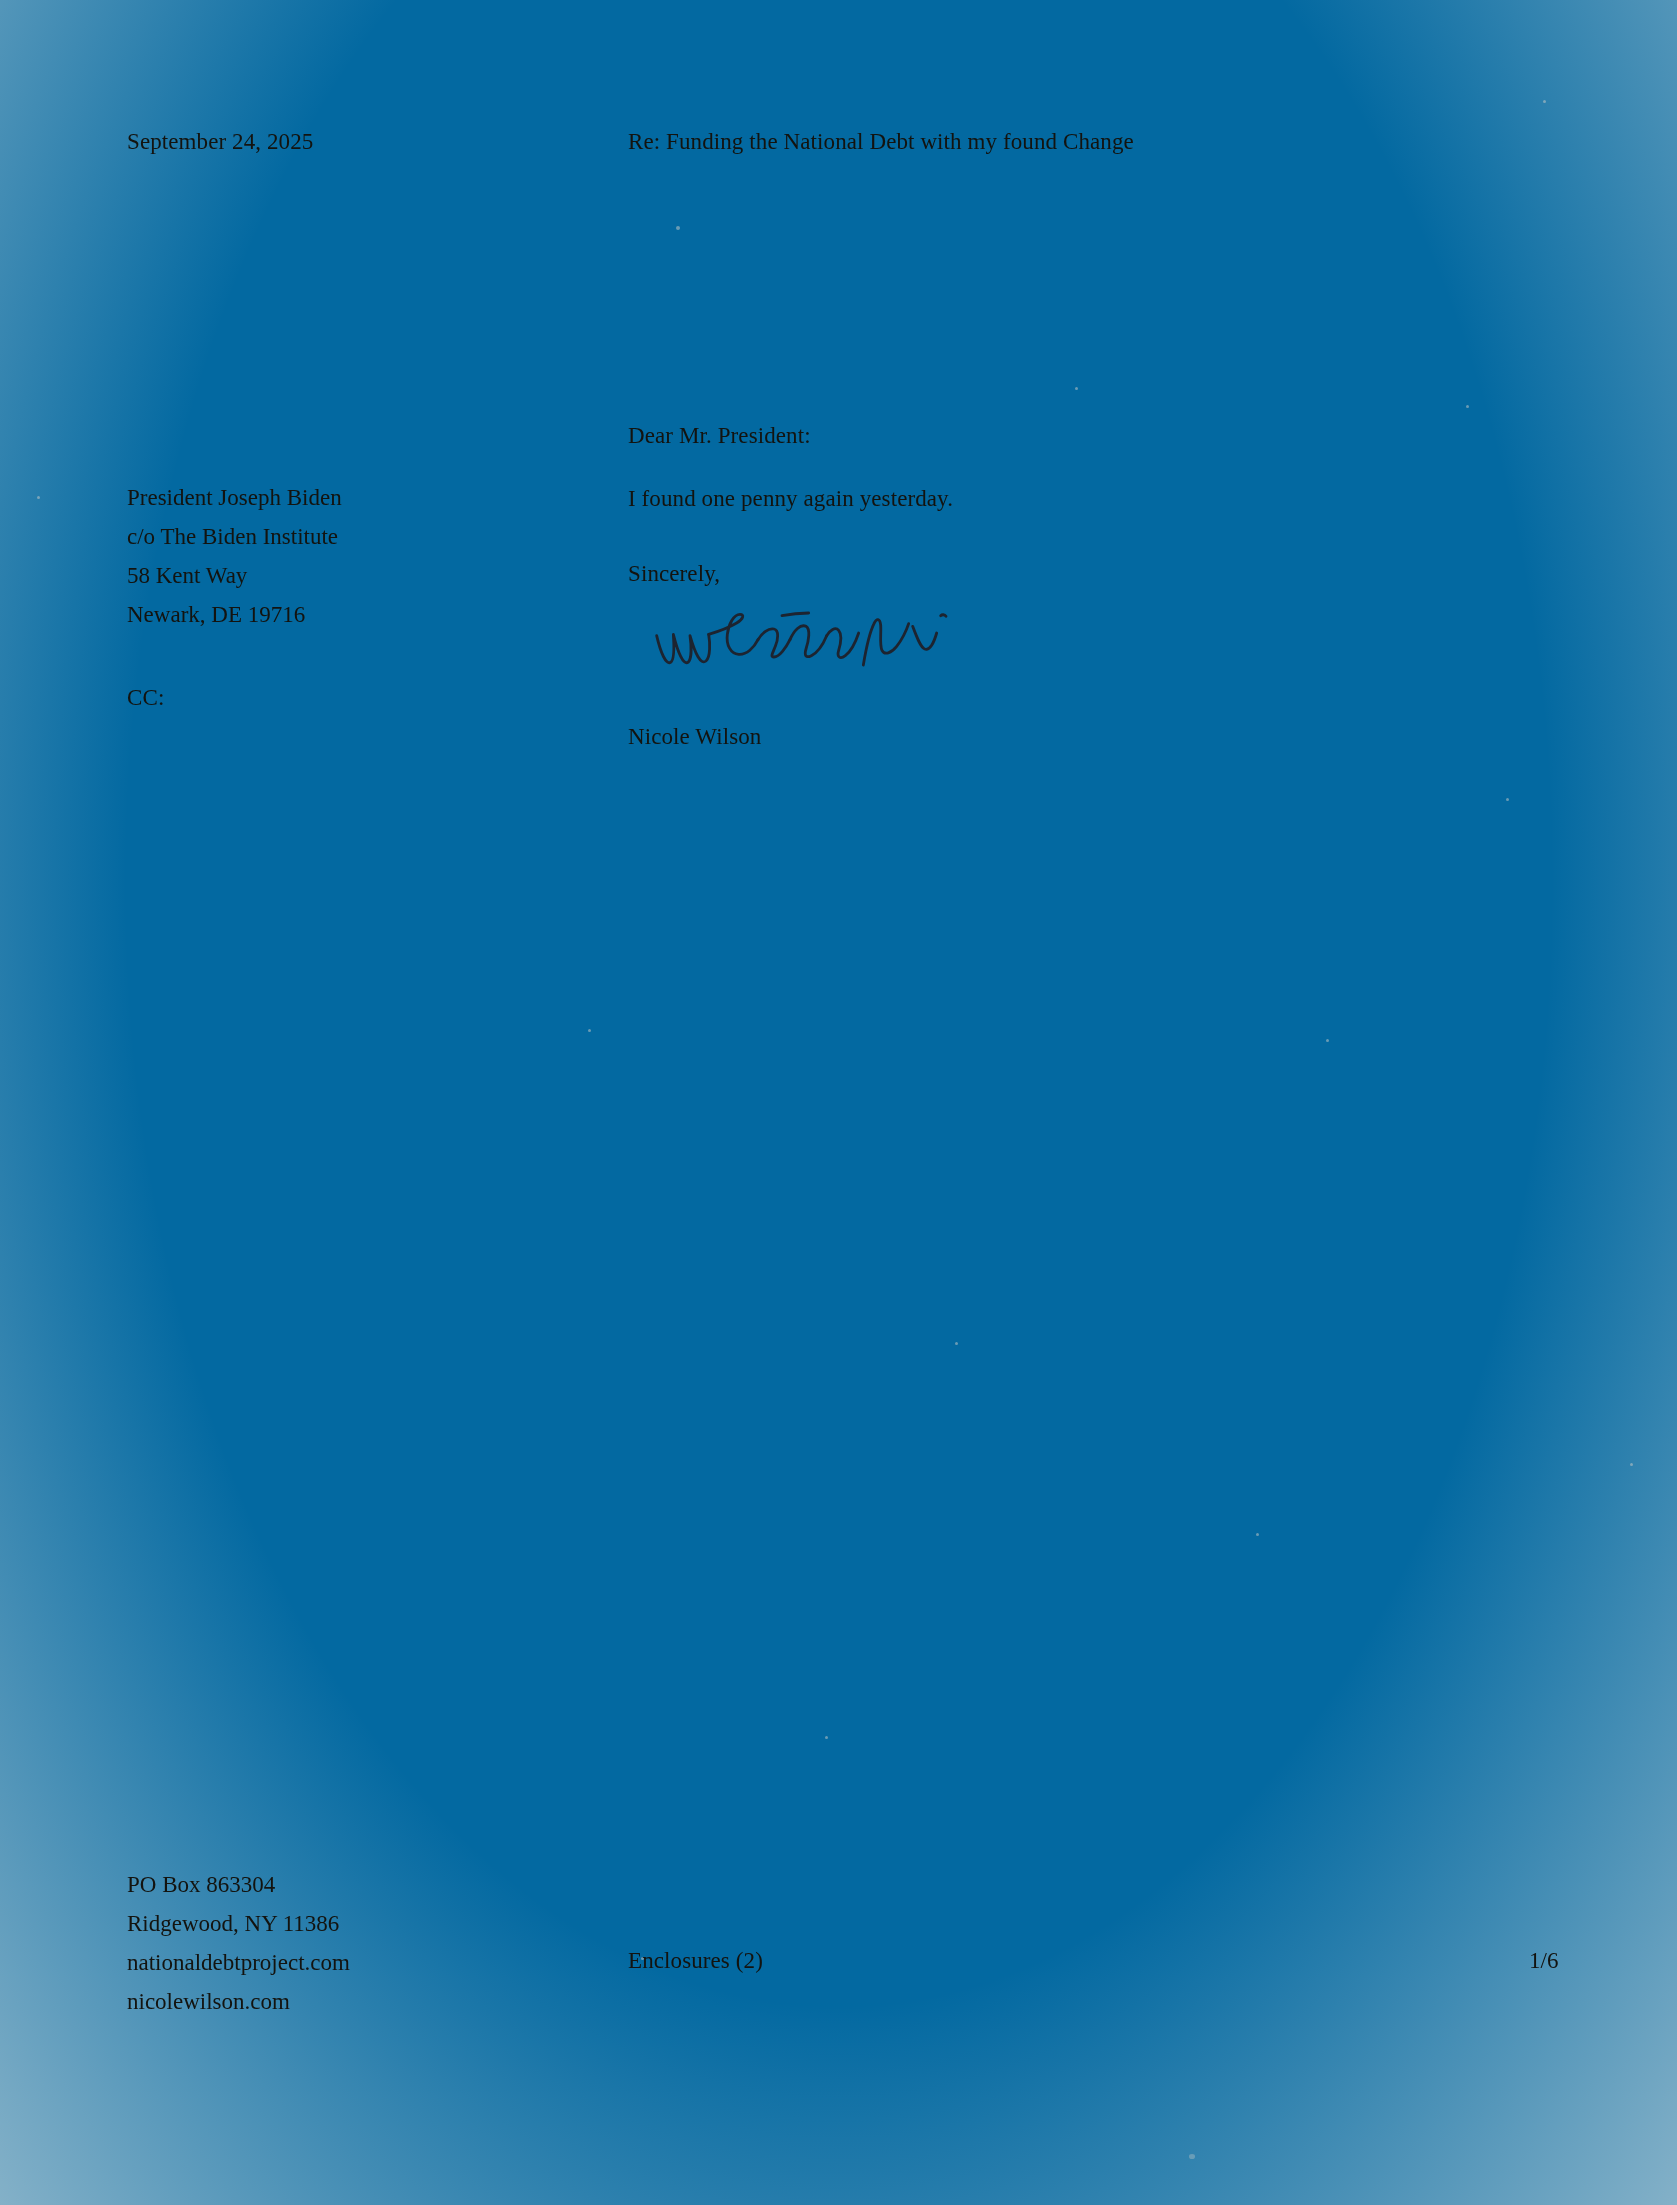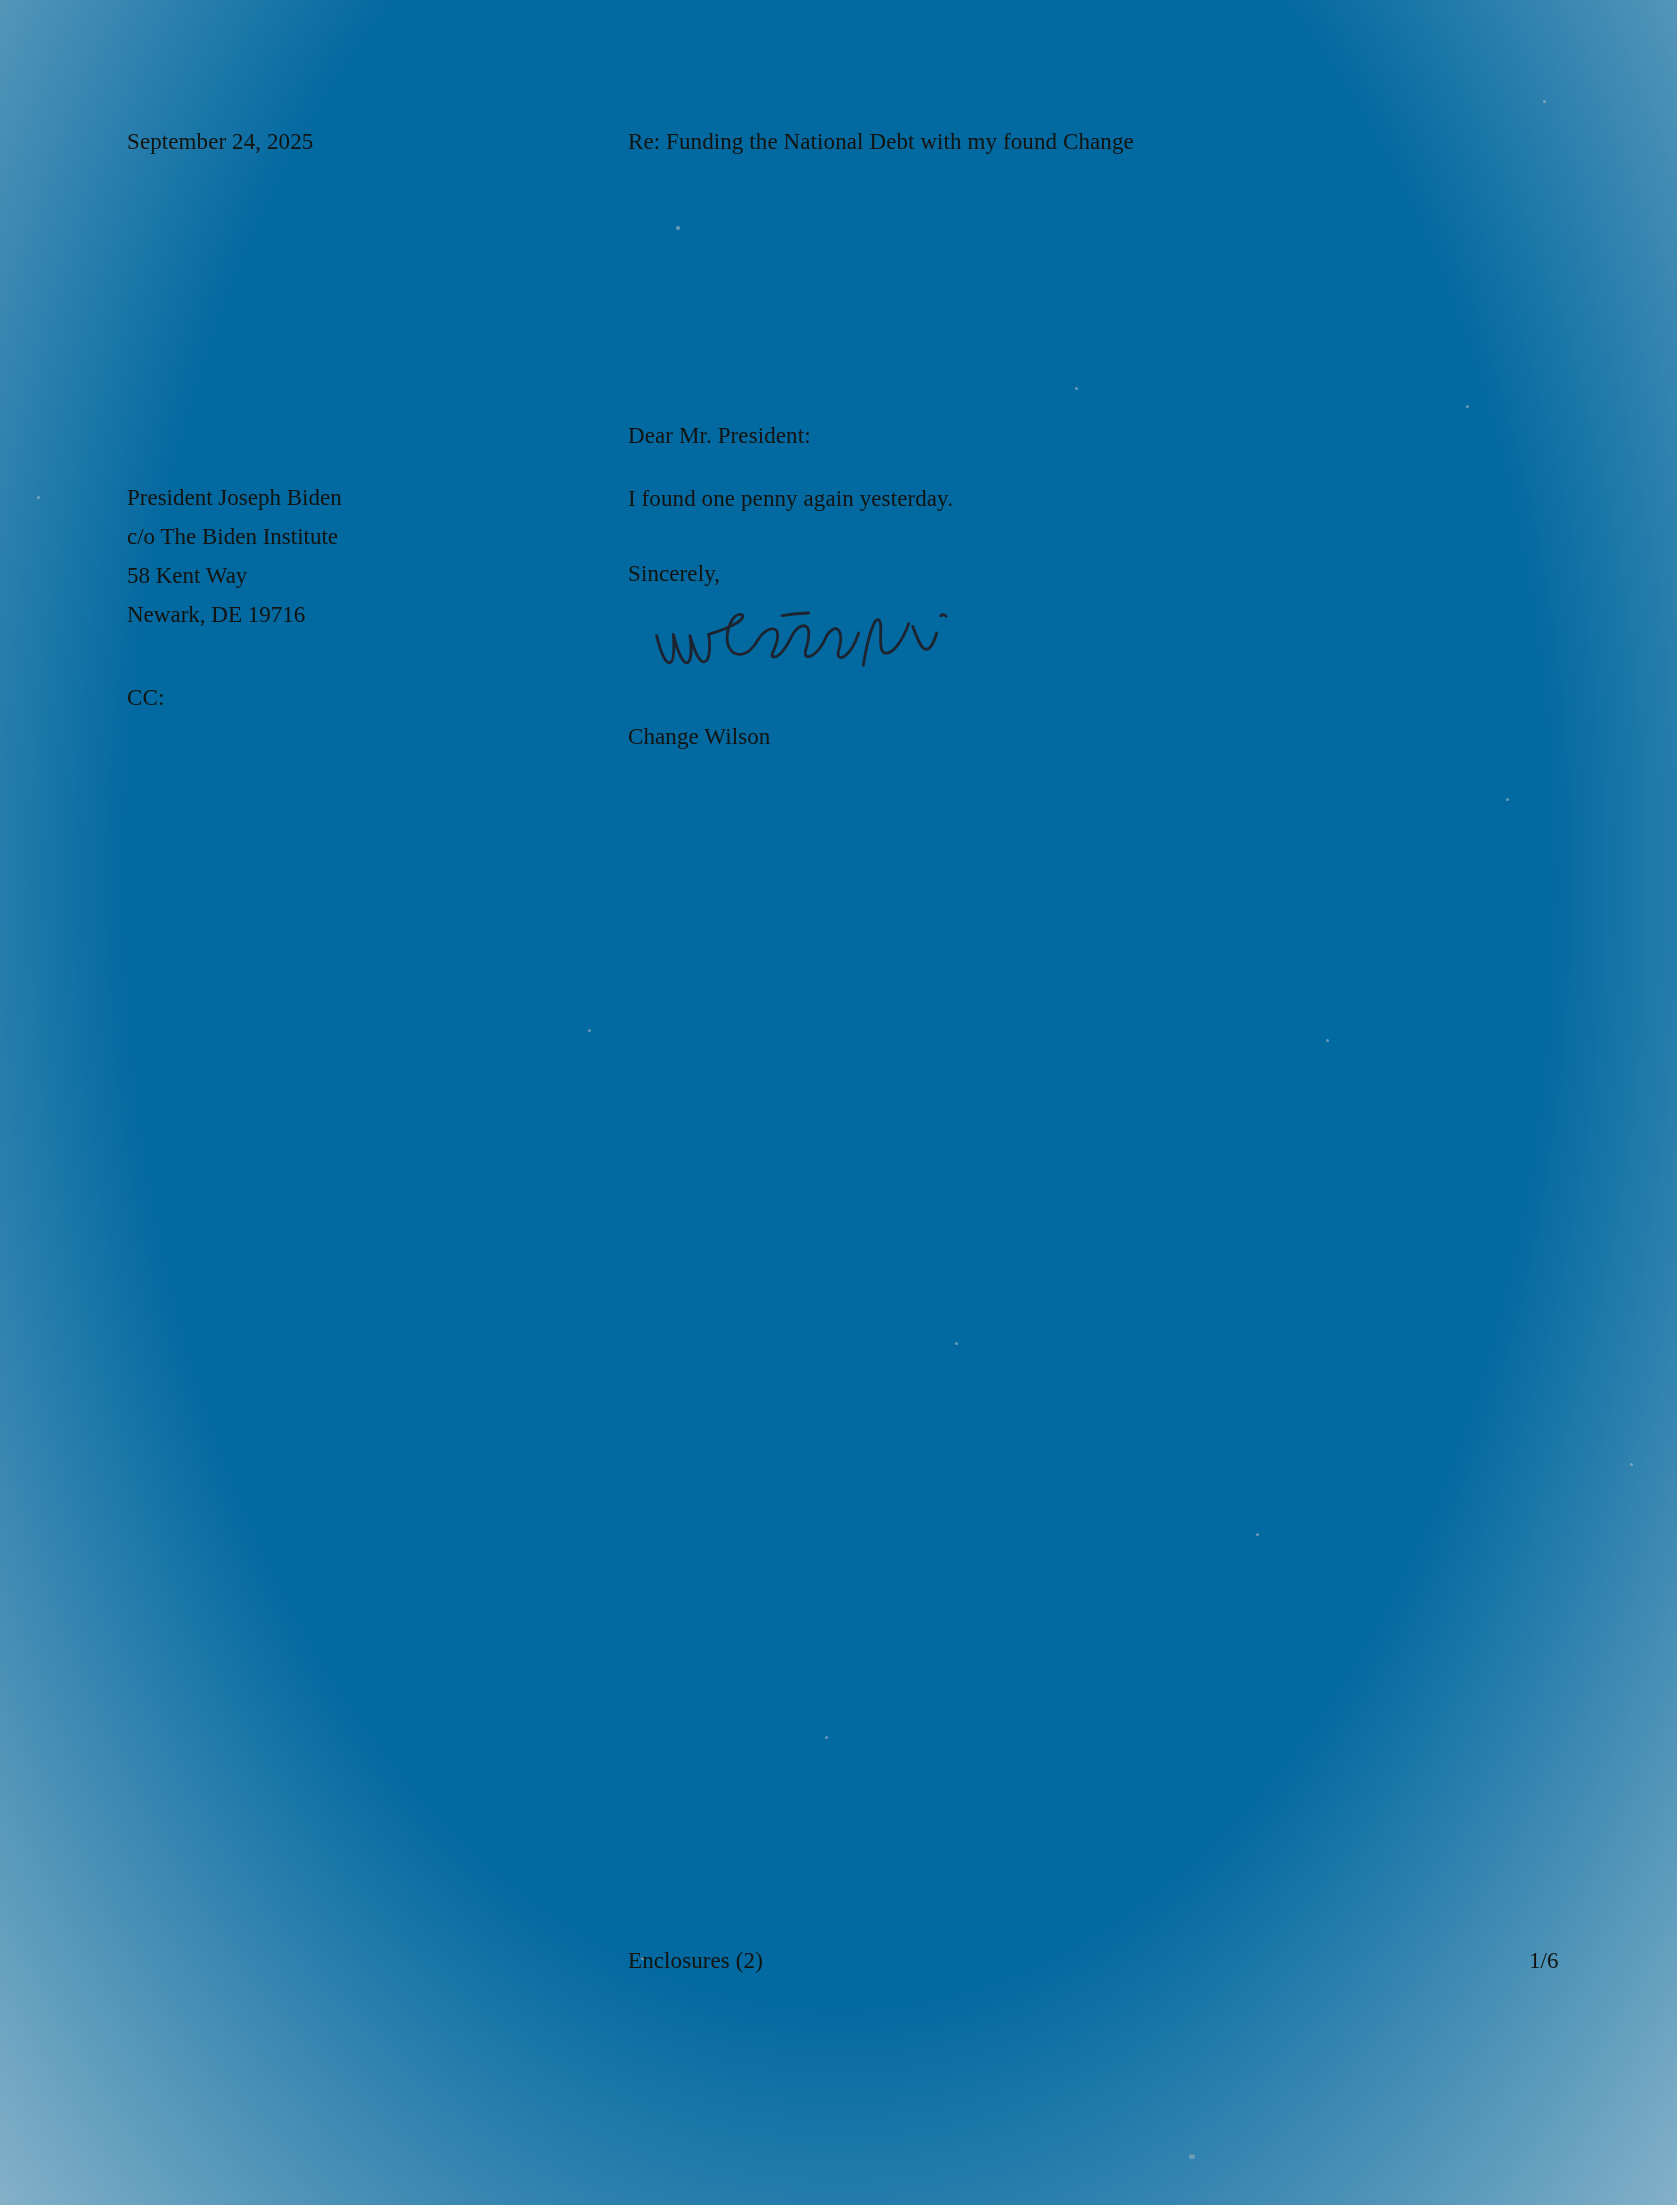--- a/index.html
+++ b/index.html
@@ -134,21 +134,25 @@
         <path d="M263 52 C268 44, 276 38, 281 44 C286 50, 284 64, 281 74 C278 84, 283 88, 291 82
                  C300 75, 307 60, 311 48"></path>
         <path d="M318 96 C322 72, 328 46, 334 34 C338 25, 343 26, 344 36 C345 48, 342 66, 346 74
                  C350 82, 360 78, 368 68 C376 58, 382 46, 386 34"></path>
         <path d="M392 38 C398 54, 404 70, 410 72 C418 75, 424 62, 428 48"></path>
         <path d="M434 22 C436 20, 440 20, 442 23"></path>
       </g>
     </svg>
   </div>
 
-  <div class="txt" id="signer">Change Wilson</div>
+  <div class="txt" id="signer">Nicole Wilson</div>
 
+  <div class="block" id="footer-block">PO Box 863304
+Ridgewood, NY 11386
+nationaldebtproject.com
+nicolewilson.com</div>
 
   <div class="txt" id="enclosures">Enclosures (2)</div>
 
   <div class="txt" id="page-num">1/6</div>
 
 </div>
 
 
 </body></html>

